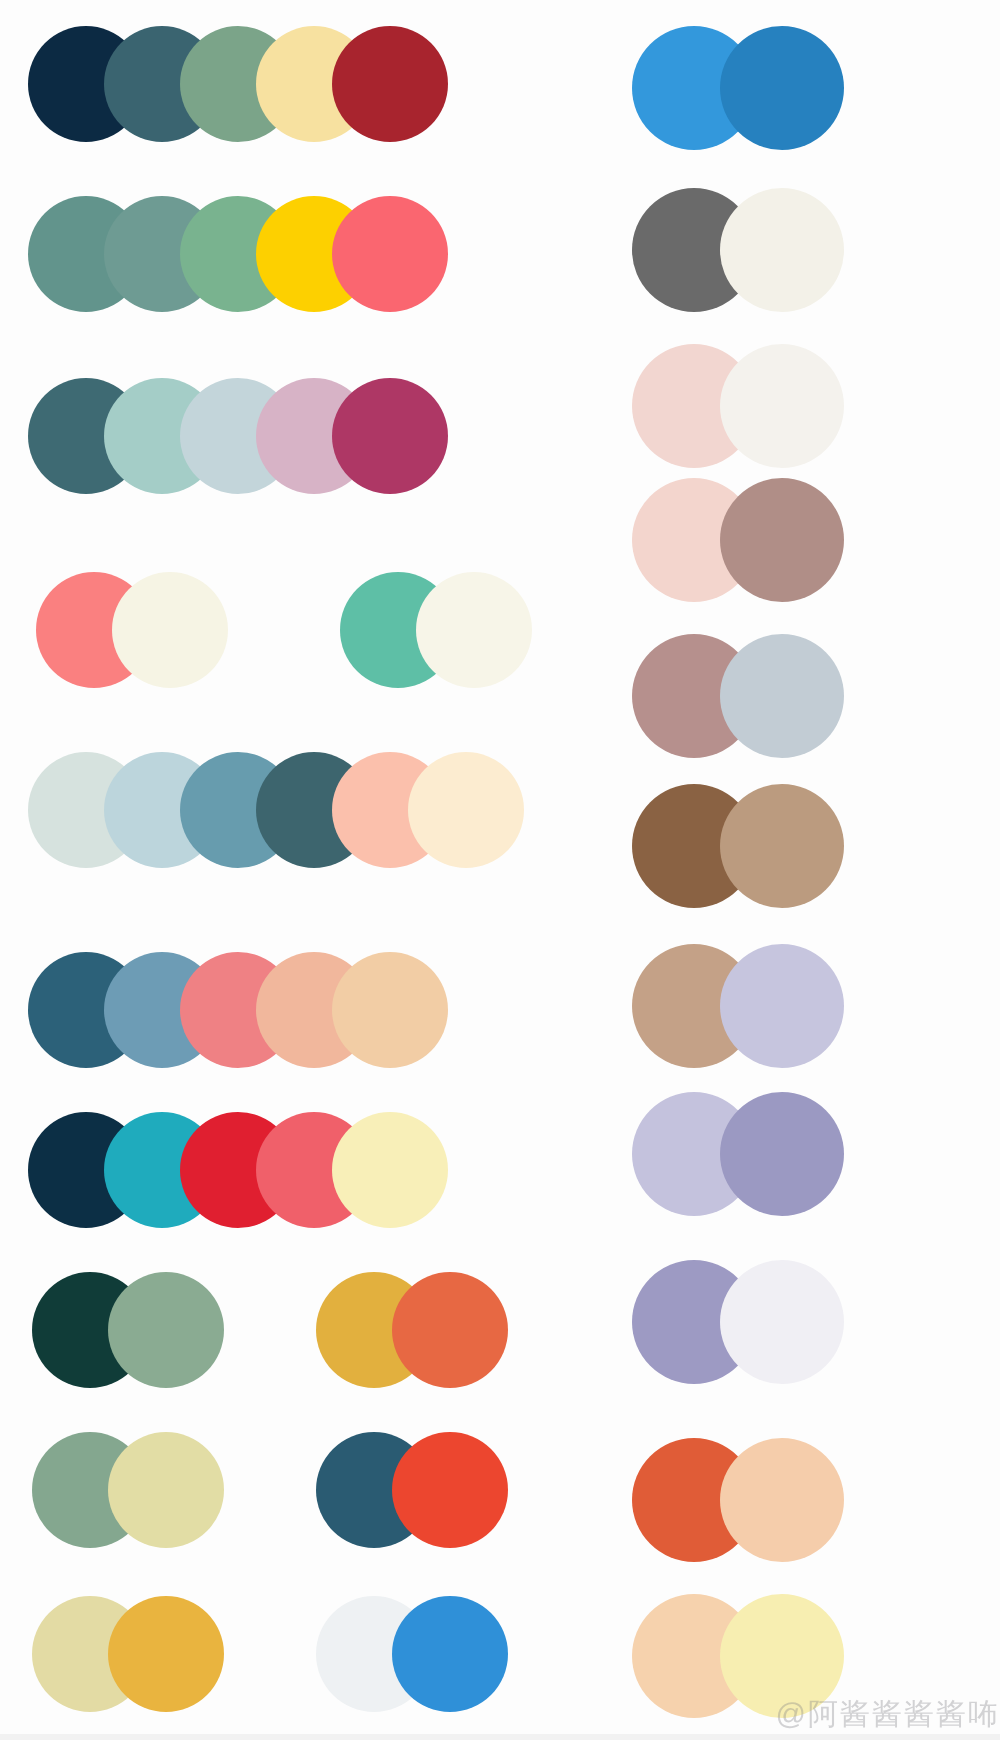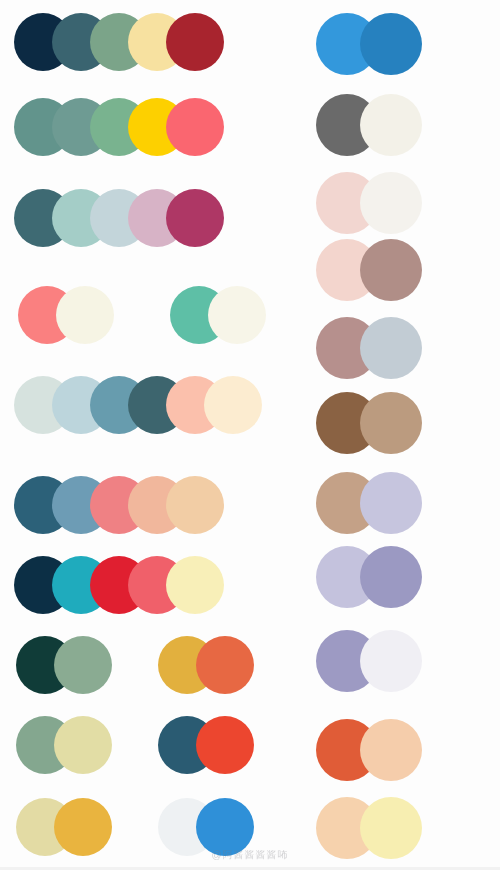--- a/index.html
+++ b/index.html
@@ -23,23 +23,23 @@
   }
   .swatch {
     position: absolute;
     border-radius: 50%;
     top: 50%;
   }
   .watermark {
     position: absolute;
     left: 0;
     width: 100%;
-    text-align: center;
+    text-align: right;
     color: rgba(125,125,130,0.33);
-    font-size: 10px;
+    font-size: 15px;
     letter-spacing: 1px;
     user-select: none;
     white-space: nowrap;
   }
   .edge-fade {
     position: absolute;
     left: 0;
     bottom: 0;
     width: 100%;
     height: 3px;

